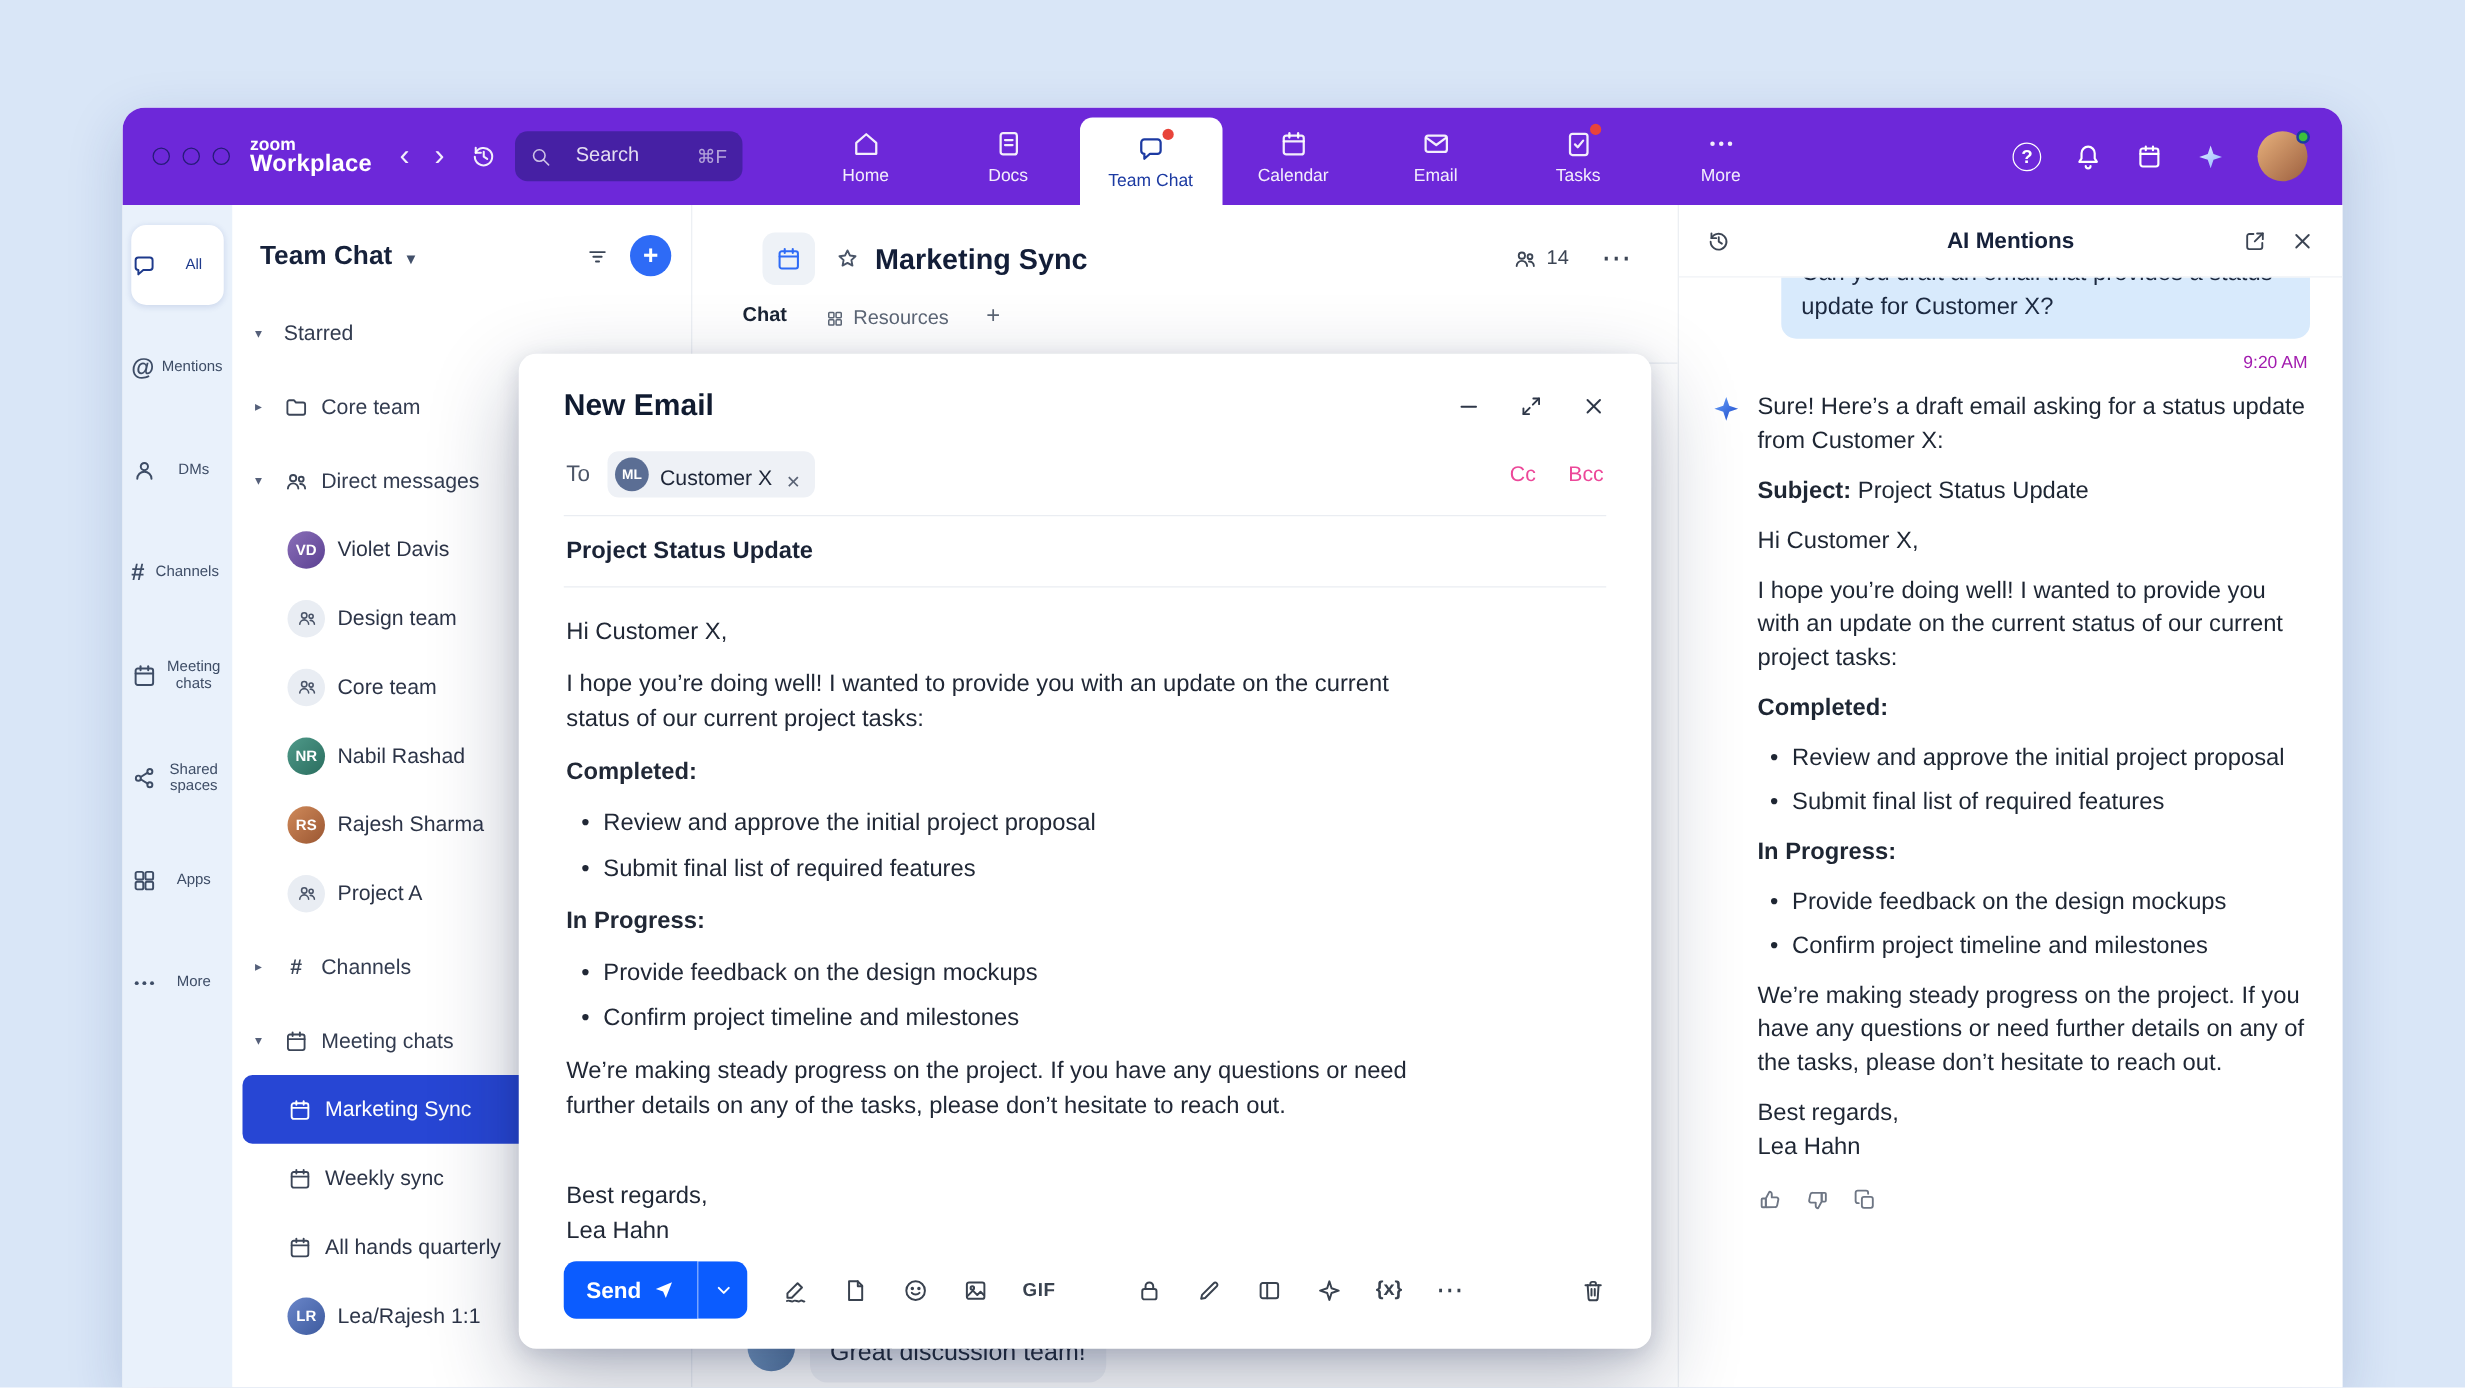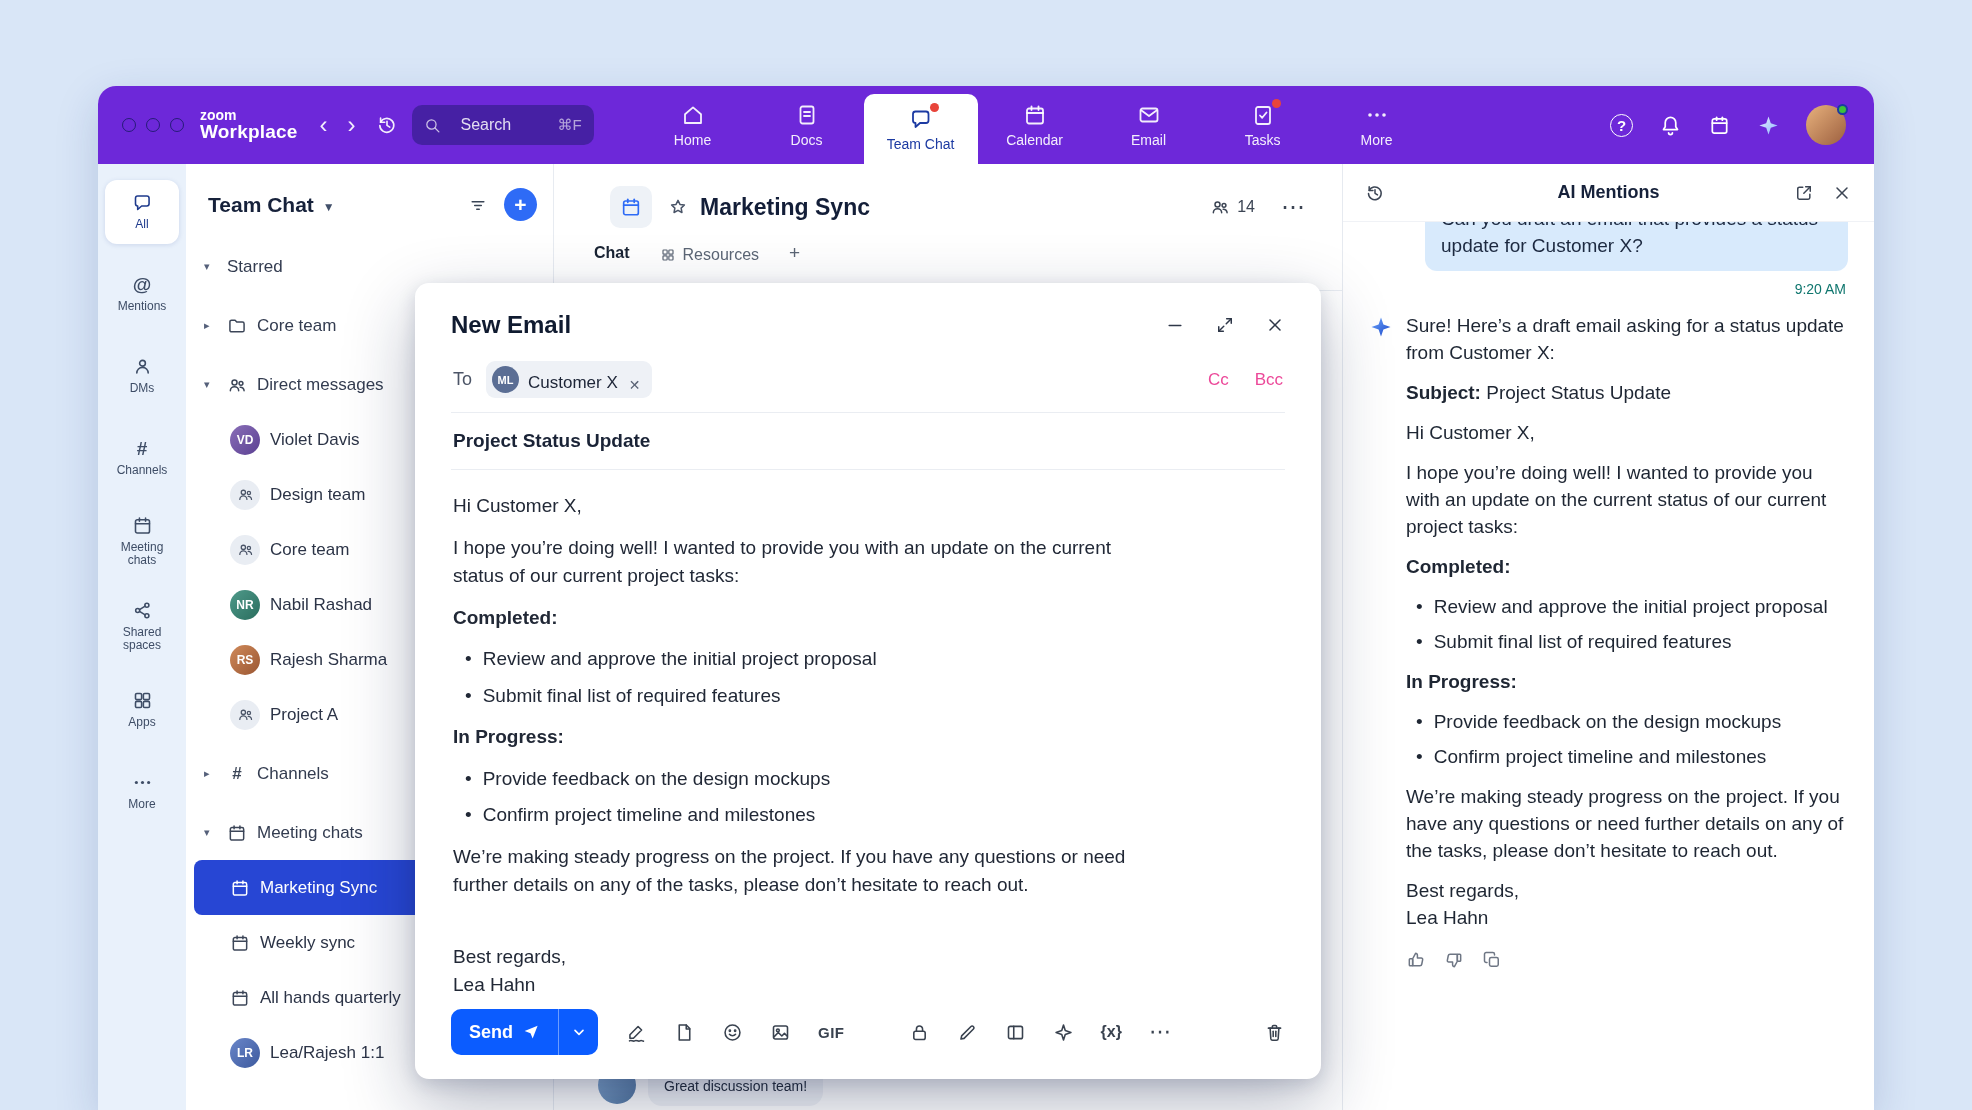--- a/index.html
+++ b/index.html
@@ -39,21 +39,21 @@
   .nav-right .ic{width:23px;height:23px;cursor:pointer}
   .help-circle{width:23px;height:23px;border:1.8px solid #fff;border-radius:50%;font-size:15px;font-weight:bold;cursor:pointer}
   .avatar-top{width:40px;height:40px;border-radius:50%;background:linear-gradient(135deg,#e8b27d,#9c5f3f);position:relative;cursor:pointer}
   .avatar-top .status{position:absolute;top:-1px;right:-2px;width:11px;height:11px;border-radius:50%;background:#3cc13b;border:2px solid #1c3aa2}
 
   
   .content{flex:1;display:flex;min-height:0}
 
   
   .rail{width:88px;background:#e9f1fb;display:flex;flex-direction:column;align-items:center;padding-top:16px;gap:18px}
-  .rail-item{width:74px;min-height:64px;border-radius:12px;display:flex;flex-direction:column;align-items:center;justify-content:center;gap:5px;color:#3e4d66;font-size:12px;text-align:center;padding:7px 0;line-height:1.12;cursor:pointer}
+  .rail-item{width:74px;min-height:64px;border-radius:12px;display:flex;align-items:center;justify-content:center;gap:5px;color:#3e4d66;font-size:12px;text-align:center;padding:7px 0;line-height:1.12;cursor:pointer}
   .rail-item .tx{width:70px}
   .rail-item .ic{width:21px;height:21px}
   .rail-item .glyph{font-size:19px;font-weight:bold;line-height:21px}
   .rail-item.active{background:#fff;color:#1e3a8c;box-shadow:0 1px 5px rgba(30,60,140,.14)}
 
   
   .sidebar{width:368px;background:#fff;border-right:1px solid #e7ebf1;display:flex;flex-direction:column;overflow:hidden}
   .sb-header{display:flex;align-items:center;padding:24px 16px 10px 22px;gap:9px}
   .sb-title{font-size:21px;font-weight:bold;color:#16213a;cursor:pointer}
   .sb-chevron{font-size:12px;color:#42506a;margin-top:4px}
@@ -87,31 +87,31 @@
   .cm-right{margin-left:auto;display:flex;align-items:center;gap:26px;color:#3c4554}
   .cm-members{display:flex;align-items:center;gap:7px;font-size:16px;cursor:pointer}
   .cm-more{font-size:24px;letter-spacing:1px;cursor:pointer;line-height:1}
   .cm-tabs{display:flex;align-items:flex-end;gap:30px;padding:14px 0 0 40px;font-size:16px;color:#5c6675;border-bottom:1px solid #e9edf2}
   .cm-tab{padding-bottom:26px;cursor:pointer;display:flex;align-items:center;gap:7px}
   .cm-tab.active{color:#1a2434;font-weight:bold;border-bottom:3px solid #2e6bf6;margin-bottom:-1px}
   .cm-tab .ic{width:16px;height:16px}
   .cm-body{flex:1;position:relative}
   .cm-msg{position:absolute;left:44px;bottom:4px;display:flex;gap:12px;align-items:flex-start}
   .cm-msg-av{width:38px;height:38px;border-radius:50%;background:linear-gradient(135deg,#8ab0d8,#51749e);flex:none}
-  .cm-bubble{background:#f1f3f7;border-radius:4px 14px 14px 14px;padding:12px 16px;font-size:14px;color:#222b3a;white-space:nowrap}
+  .cm-bubble{background:#f1f3f7;border-radius:4px 14px 14px 14px;padding:12px 16px;font-size:20px;color:#222b3a;white-space:nowrap}
 
   
   .aipanel{width:532px;border-left:1px solid #e6eaf0;display:flex;flex-direction:column;background:#fff}
   .ai-header{height:58px;min-height:58px;display:flex;align-items:center;padding:0 22px;position:relative;color:#3c4554;border-bottom:1px solid #f0f2f6}
   .ai-title{position:absolute;left:0;right:0;text-align:center;font-size:18px;font-weight:bold;color:#16213a;pointer-events:none}
   .ai-hright{margin-left:auto;display:flex;gap:18px;z-index:2}
   .ai-header .ic{width:20px;height:20px;cursor:pointer}
   .ai-body{flex:1;overflow:hidden;padding:0 26px;display:flex;flex-direction:column}
   .ai-user{margin-left:56px;margin-top:-28px;background:#d8eafc;border-radius:12px;padding:12px 16px;font-size:19px;line-height:1.4;color:#1c2940}
-  .ai-time{text-align:right;font-size:14px;color:#0f766e;margin:10px 2px 16px}
+  .ai-time{text-align:right;font-size:14px;color:#a21caf;margin:10px 2px 16px}
   .ai-msg{display:flex;gap:13px;align-items:flex-start}
   .ai-spark{flex:none;margin-top:2px}
   .ai-content{display:flex;flex-direction:column;gap:13px;font-size:19px;line-height:1.42;color:#1e2633;width:440px}
   .ai-ul{display:flex;flex-direction:column;gap:8px;padding-left:10px}
   .li-row{display:flex;gap:11px}
   .li-row .bullet{flex:none}
   .ai-feedback{display:flex;gap:18px;margin:18px 0 0 37px;color:#6e7684}
   .ai-feedback .ic{width:20px;height:20px;cursor:pointer}
 
   

